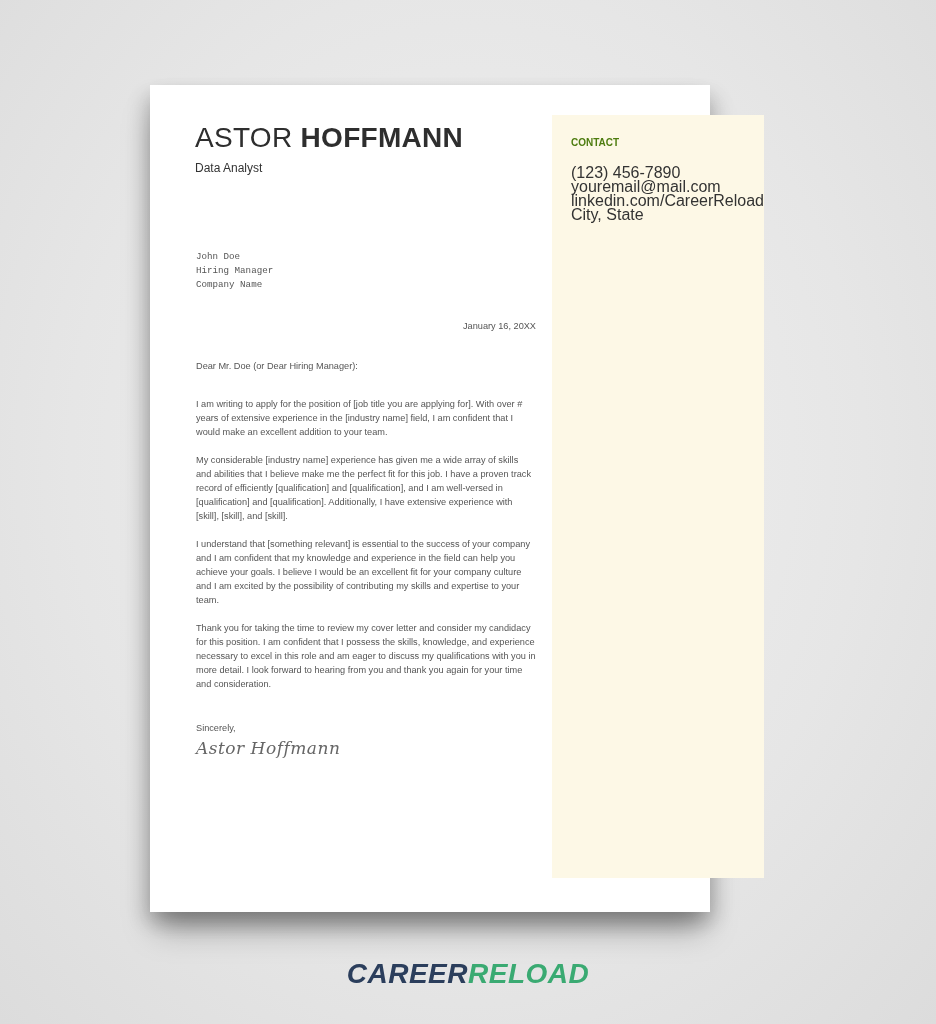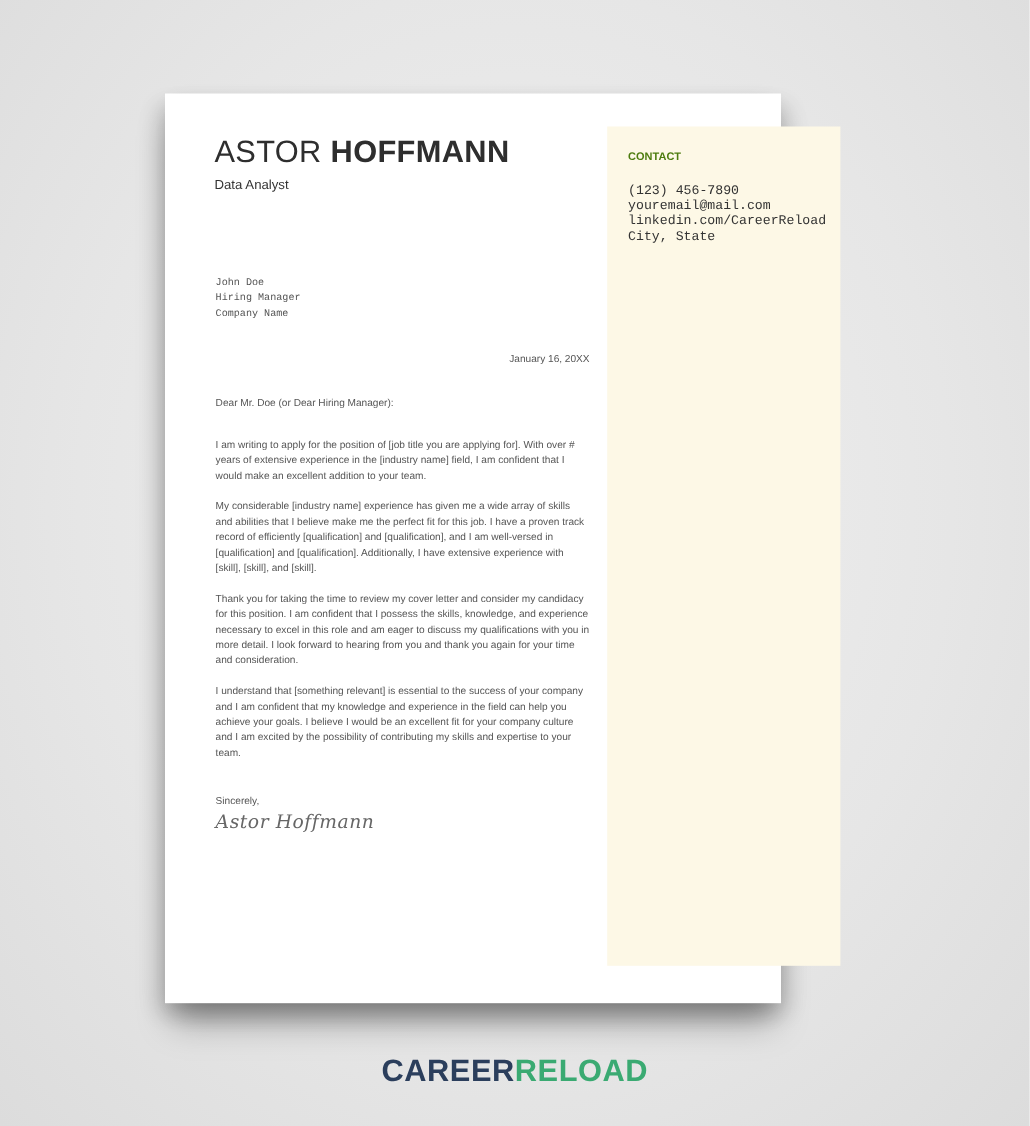--- a/index.html
+++ b/index.html
@@ -36,25 +36,25 @@
   }
   .sidebar {
     position:absolute; left:402px; top:30px; width:212px; height:763px;
     background:#fdf8e6;
   }
   .contact-title {
     position:absolute; left:19px; top:22px; font-size:10px; font-weight:bold; color:#4d7c0f; margin:0;
   }
   .contact-list {
     position:absolute; left:19px; top:51px; margin:0; padding:0; list-style:none;
-    font-size:12px; line-height:14px; color:#333;font-family:Liberation Mono, monospace;
+    font-size:16px; line-height:14px; color:#333;
   }
   .brand {
     position:absolute; left:0; width:936px; top:958px; text-align:center;
-    font-size:28px; font-weight:bold; letter-spacing:0.5px;
+    font-size:28px; font-weight:bold; letter-spacing:0.5px;font-style:italic;
   }
   .brand .c1 { color:#2b3e5c; }
   .brand .c2 { color:#3aaa72; }
 </style>
 </head>
 <body>
 
 <div class="page">
   <h1 class="name"><span>ASTOR</span> <b>HOFFMANN</b></h1>
   <div class="role">Data Analyst</div>
@@ -62,22 +62,22 @@
   <div class="letter">
     <p class="addr">
       <span>John Doe</span><br>
       <span>Hiring Manager</span><br>
       <span>Company Name</span>
     </p>
     <p class="date">January 16, 20XX</p>
     <p class="salut">Dear Mr. Doe (or Dear Hiring Manager):</p>
     <p>I am writing to apply for the position of [job title you are applying for]. With over # years of extensive experience in the [industry name] field, I am confident that I would make an excellent addition to your team.</p>
     <p>My considerable [industry name] experience has given me a wide array of skills and abilities that I believe make me the perfect fit for this job. I have a proven track record of efficiently [qualification] and [qualification], and I am well-versed in [qualification] and [qualification]. Additionally, I have extensive experience with [skill], [skill], and [skill].</p>
+    <p>I understand that [something relevant] is essential to the success of your company and I am confident that my knowledge and experience in the field can help you achieve your goals. I believe I would be an excellent fit for your company culture and I am excited by the possibility of contributing my skills and expertise to your team.</p>
     <p>Thank you for taking the time to review my cover letter and consider my candidacy for this position. I am confident that I possess the skills, knowledge, and experience necessary to excel in this role and am eager to discuss my qualifications with you in more detail. I look forward to hearing from you and thank you again for your time and consideration.</p>
-    <p>I understand that [something relevant] is essential to the success of your company and I am confident that my knowledge and experience in the field can help you achieve your goals. I believe I would be an excellent fit for your company culture and I am excited by the possibility of contributing my skills and expertise to your team.</p>
     <p class="closing">Sincerely,</p>
     <p class="signature">Astor Hoffmann</p>
   </div>
 
   <div class="sidebar">
     <h2 class="contact-title">CONTACT</h2>
     <ul class="contact-list">
       <li>(123) 456-7890</li>
       <li>youremail@mail.com</li>
       <li>linkedin.com/CareerReload</li>

